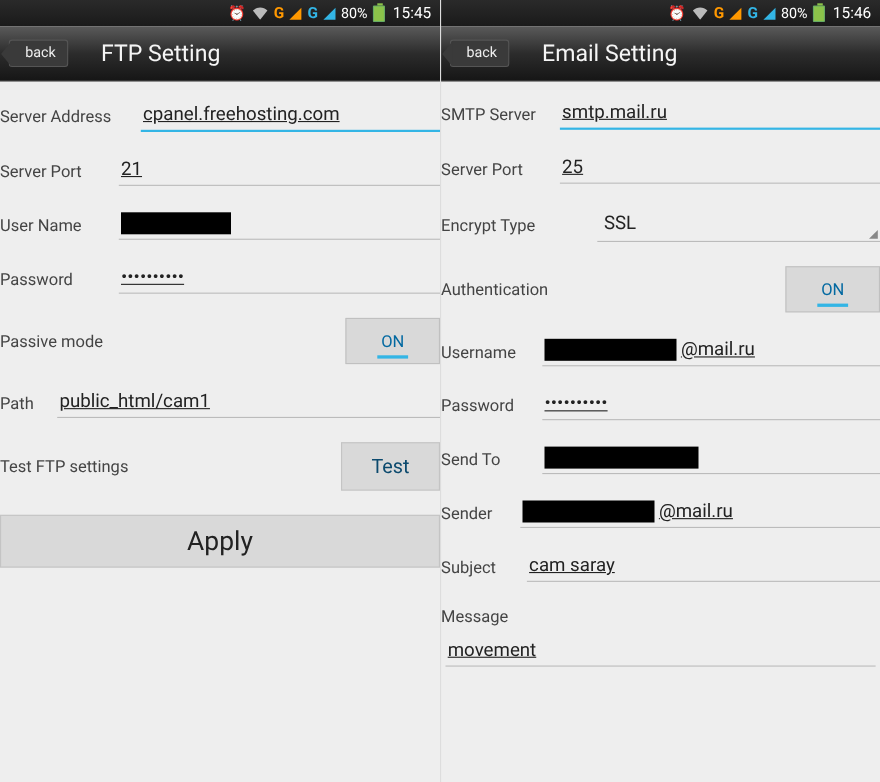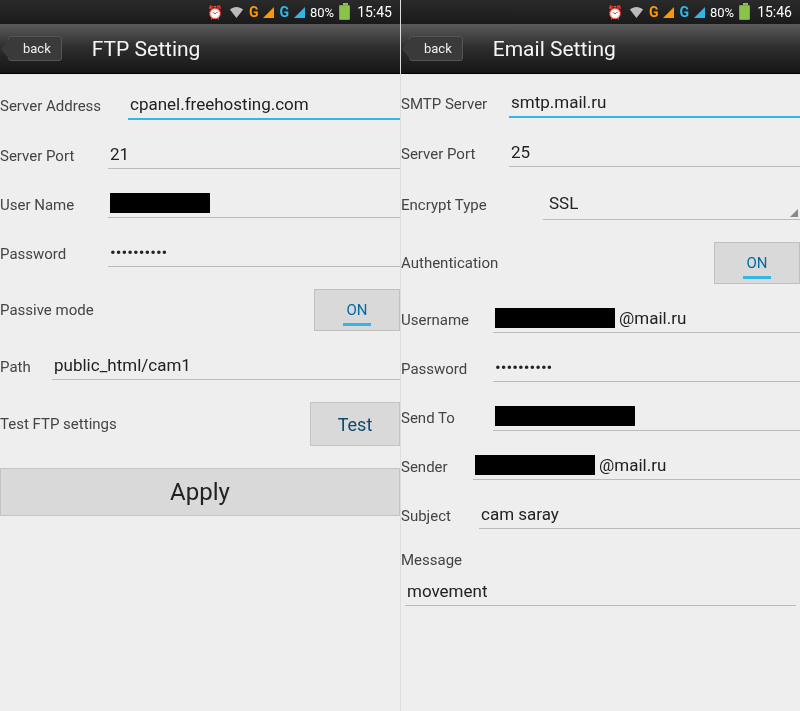--- a/index.html
+++ b/index.html
@@ -76,20 +76,21 @@
 .value-line {
   flex:1;
   border-bottom:1px solid #bbb;
   padding:2px 2px 4px;
   font-size:17px;
   color:#222;
   min-height:22px;
   display:flex;
   align-items:center;
   gap:4px;
+  text-decoration:underline;
 }
 .value-line.focused { border-bottom:2px solid #33b5e5; }
 .redact { background:#000; display:inline-block; height:20px; }
 .toggle-box {
   margin-left:auto;
   background:#d9d9d9;
   border:1px solid #c0c0c0;
   width:86px; height:42px;
   display:flex; align-items:center; justify-content:center;
   font-size:15px; color:#0369a1;

